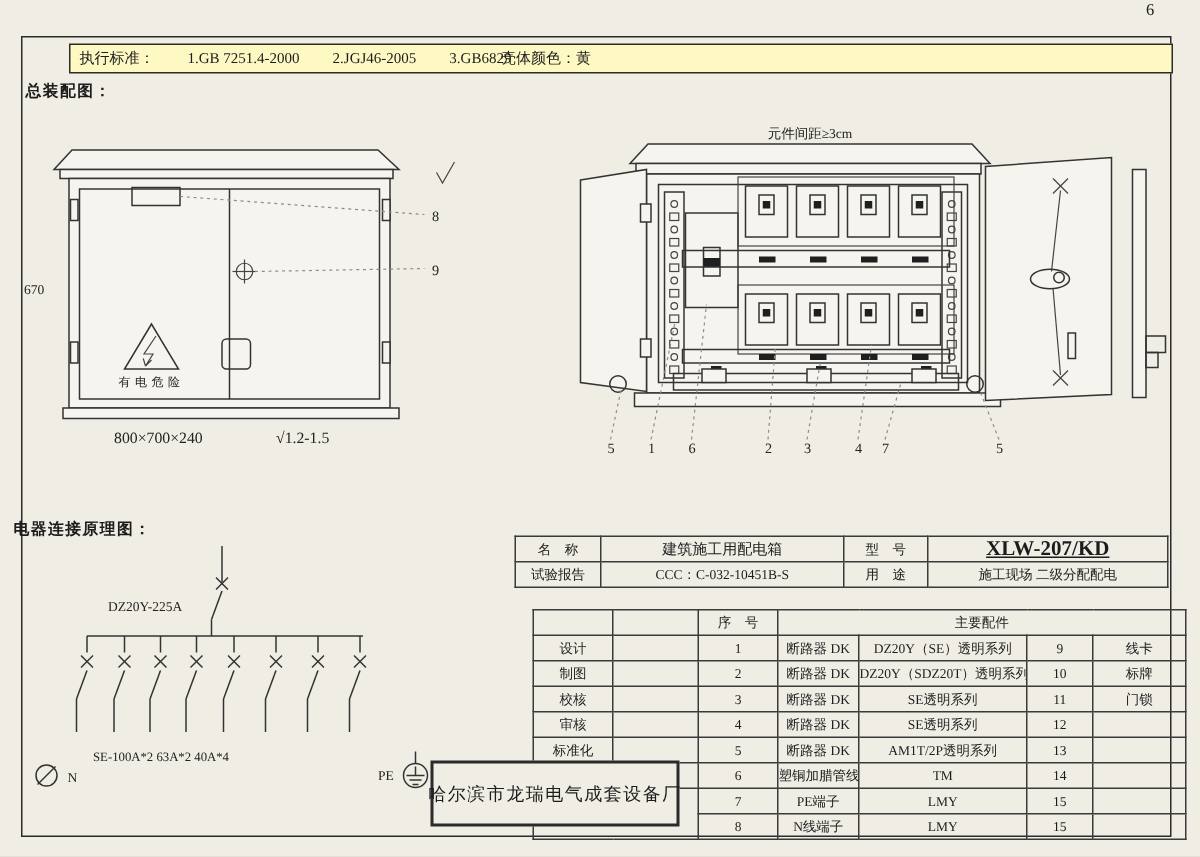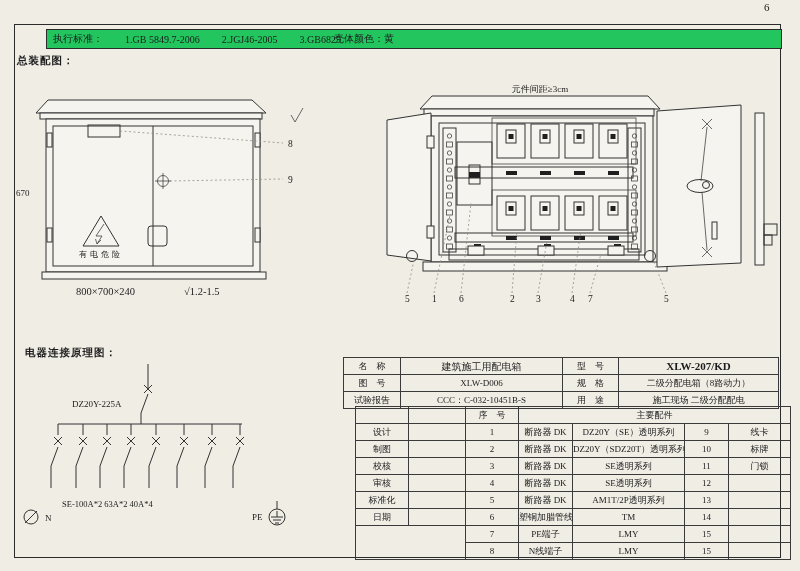--- a/index.html
+++ b/index.html
@@ -7,21 +7,21 @@
     position:relative;width:800px;height:571px;overflow:hidden;
     background:#f0ede5;
     font-family:"Liberation Serif","DejaVu Serif",serif;
     color:#1c1c1c;
   }
   .frame{position:absolute;left:14px;top:24px;width:765px;height:532px;border:1.5px solid #2b2b2b;}
   .page-num{position:absolute;left:764px;top:1px;font-size:11px;}
   .header-band{
     position:absolute;left:46px;top:29px;width:734px;height:18px;
     border:1px solid #2b2b2b;display:flex;align-items:center;
-    font-size:10px;white-space:nowrap;background:#22c55e;
+    font-size:10px;white-space:nowrap;background:#fef9c3;
   }
   .header-band .pad{padding-left:6px;}
   .header-band .std{margin-right:22px;}
   .header-band .shell{position:absolute;left:287px;}
   .sec-title{position:absolute;font-size:10.5px;font-weight:bold;letter-spacing:1px;}
   .svg-abs{position:absolute;}
   svg{overflow:visible;}
   .ln{stroke:#333;stroke-width:1;fill:none;}
   .thin{stroke:#444;stroke-width:.8;fill:none;}
   .face{fill:#f6f4ee;stroke:#333;stroke-width:1;}
@@ -43,21 +43,21 @@
 </head>
 <body>
 
 <div class="page">
 
   <div class="page-num">6</div>
   <div class="frame"></div>
 
   <div class="header-band">
     <span class="pad std">执行标准：</span>
-    <span class="std">1.GB 5849.7-2006</span>
+    <span class="std">1.GB 7251.4-2000</span>
     <span class="std">2.JGJ46-2005</span>
     <span class="std">3.GB6829</span>
     <span class="shell">
       <span>壳体颜色：</span><span>黄</span>
     </span>
   </div>
 
   <div class="sec-title" style="left:17px;top:54px;">总装配图：</div>
 
   <svg class="svg-abs" style="left:14px;top:70px;" width="302" height="238" viewBox="14 70 302 238">
@@ -262,21 +262,21 @@
       <text x="432" y="302">1</text>
       <text x="459" y="302">6</text>
       <text x="510" y="302">2</text>
       <text x="536" y="302">3</text>
       <text x="570" y="302">4</text>
       <text x="588" y="302">7</text>
       <text x="664" y="302">5</text>
     </g>
   </svg>
 
-  <div class="sec-title" style="left:25px;top:346px;">电器连接原理图：</div>
+  <div class="sec-title" style="left:9px;top:346px;">电器连接原理图：</div>
 
   <svg class="svg-abs" style="left:14px;top:356px;" width="334" height="178" viewBox="14 356 334 178">
 
     <g class="ln">
       <line x1="148" y1="364" x2="148" y2="388"></line>
       <line x1="144" y1="385" x2="152" y2="393"></line>
         <line x1="152" y1="385" x2="144" y2="393"></line>
       <line x1="148" y1="394" x2="141" y2="413"></line>
       <line x1="141" y1="413" x2="141" y2="424"></line>
     </g>
@@ -366,27 +366,21 @@
         <col style="width:57px">
         <col style="width:162px">
         <col style="width:56px">
         <col style="width:160px">
       </colgroup>
     <tbody>
         <tr>
       <td>名　称</td>
       <td style="font-weight:normal;font-size:10px;">建筑施工用配电箱</td>
       <td>型　号</td>
-      <td style="font-weight:bold;font-size:11px;">XLW-207/KD</td>
-    </tr>
-    <tr>
-      <td>图　号</td>
-      <td>XLW-D006</td>
-      <td>规　格</td>
-      <td>二级分配电箱（8路动力）</td>
+      <td style="font-weight:bold;font-size:14px;text-decoration:underline;">XLW-207/KD</td>
     </tr>
     <tr>
       <td>试验报告</td>
       <td>CCC：C-032-10451B-S</td>
       <td>用　途</td>
       <td>施工现场 二级分配配电</td>
     </tr>
   </tbody>
     </table>
 
@@ -472,14 +466,15 @@
     <tr>
       <td>8</td>
           <td>N线端子</td>
       <td>LMY</td>
           <td>15</td>
       <td></td>
     </tr>
   </tbody>
     </table>
 
+  <div class="factory-box">哈尔滨市龙瑞电气成套设备厂</div>
 
 </div>
 
 </body></html>

